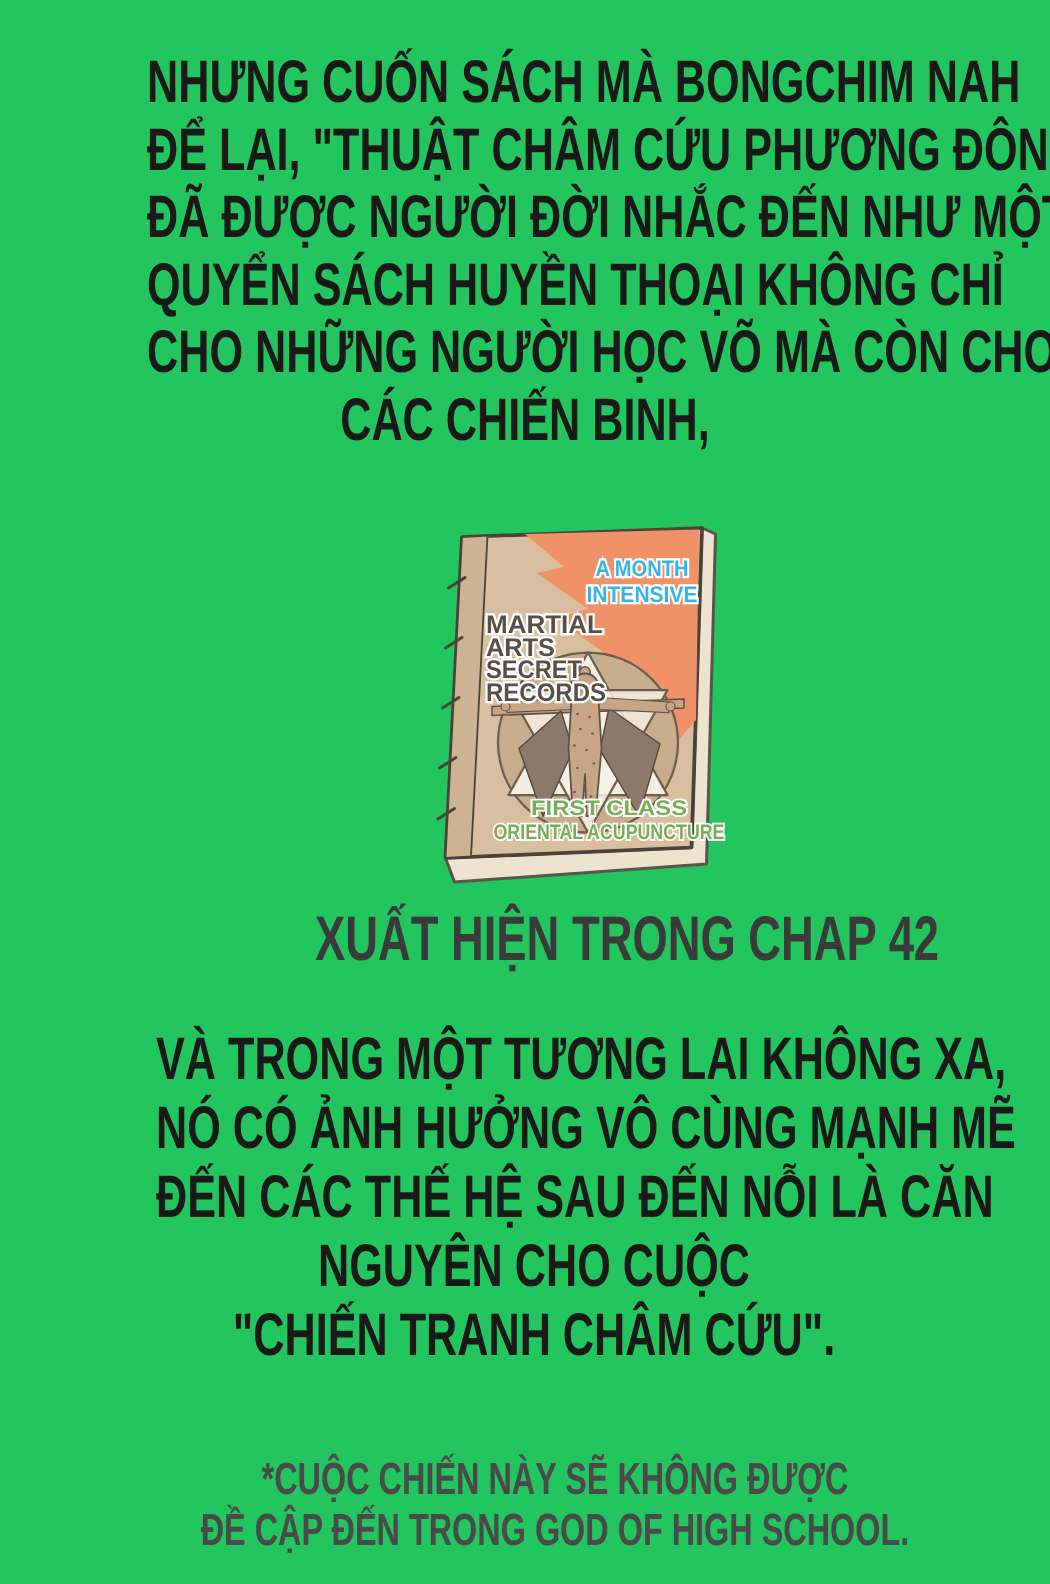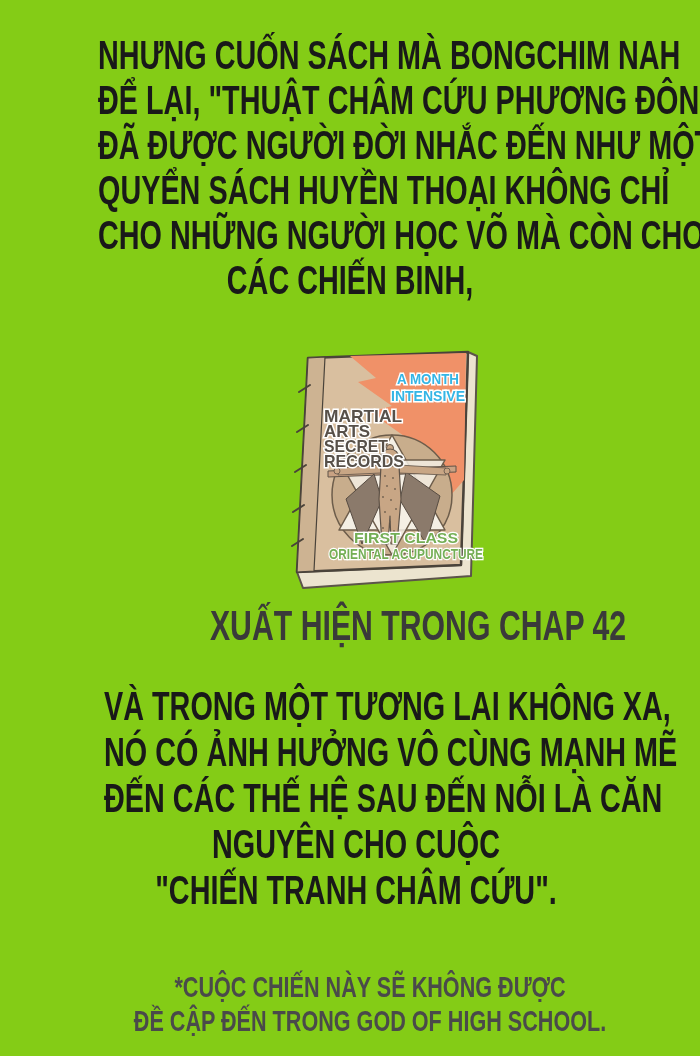--- a/index.html
+++ b/index.html
@@ -1,18 +1,18 @@
 <!DOCTYPE html>
 <html><head>
 <meta charset="utf-8">
 <style>
   html,body { margin:0; padding:0; background:#ffffff; }
   .page {
     position:relative; width:700px; height:1056px; overflow:hidden;
-    background:#84cc16;
+    background:#22c55e;
     font-family:"Liberation Sans", sans-serif;
   }
   .comic-block {
     position:absolute; left:0; width:700px; text-align:center;
     font-weight:bold; color:#191919;
   }
   .comic-block .line { white-space:nowrap; }
   .p1 { top:33px; font-size:40px; line-height:45px; transform:scaleX(0.72); transform-origin:50% 0; letter-spacing:0px; }
   .p2 { top:683px; font-size:40px; line-height:46px; transform:translateX(6px) scaleX(0.72); transform-origin:50% 0; }
   .caption-line {

